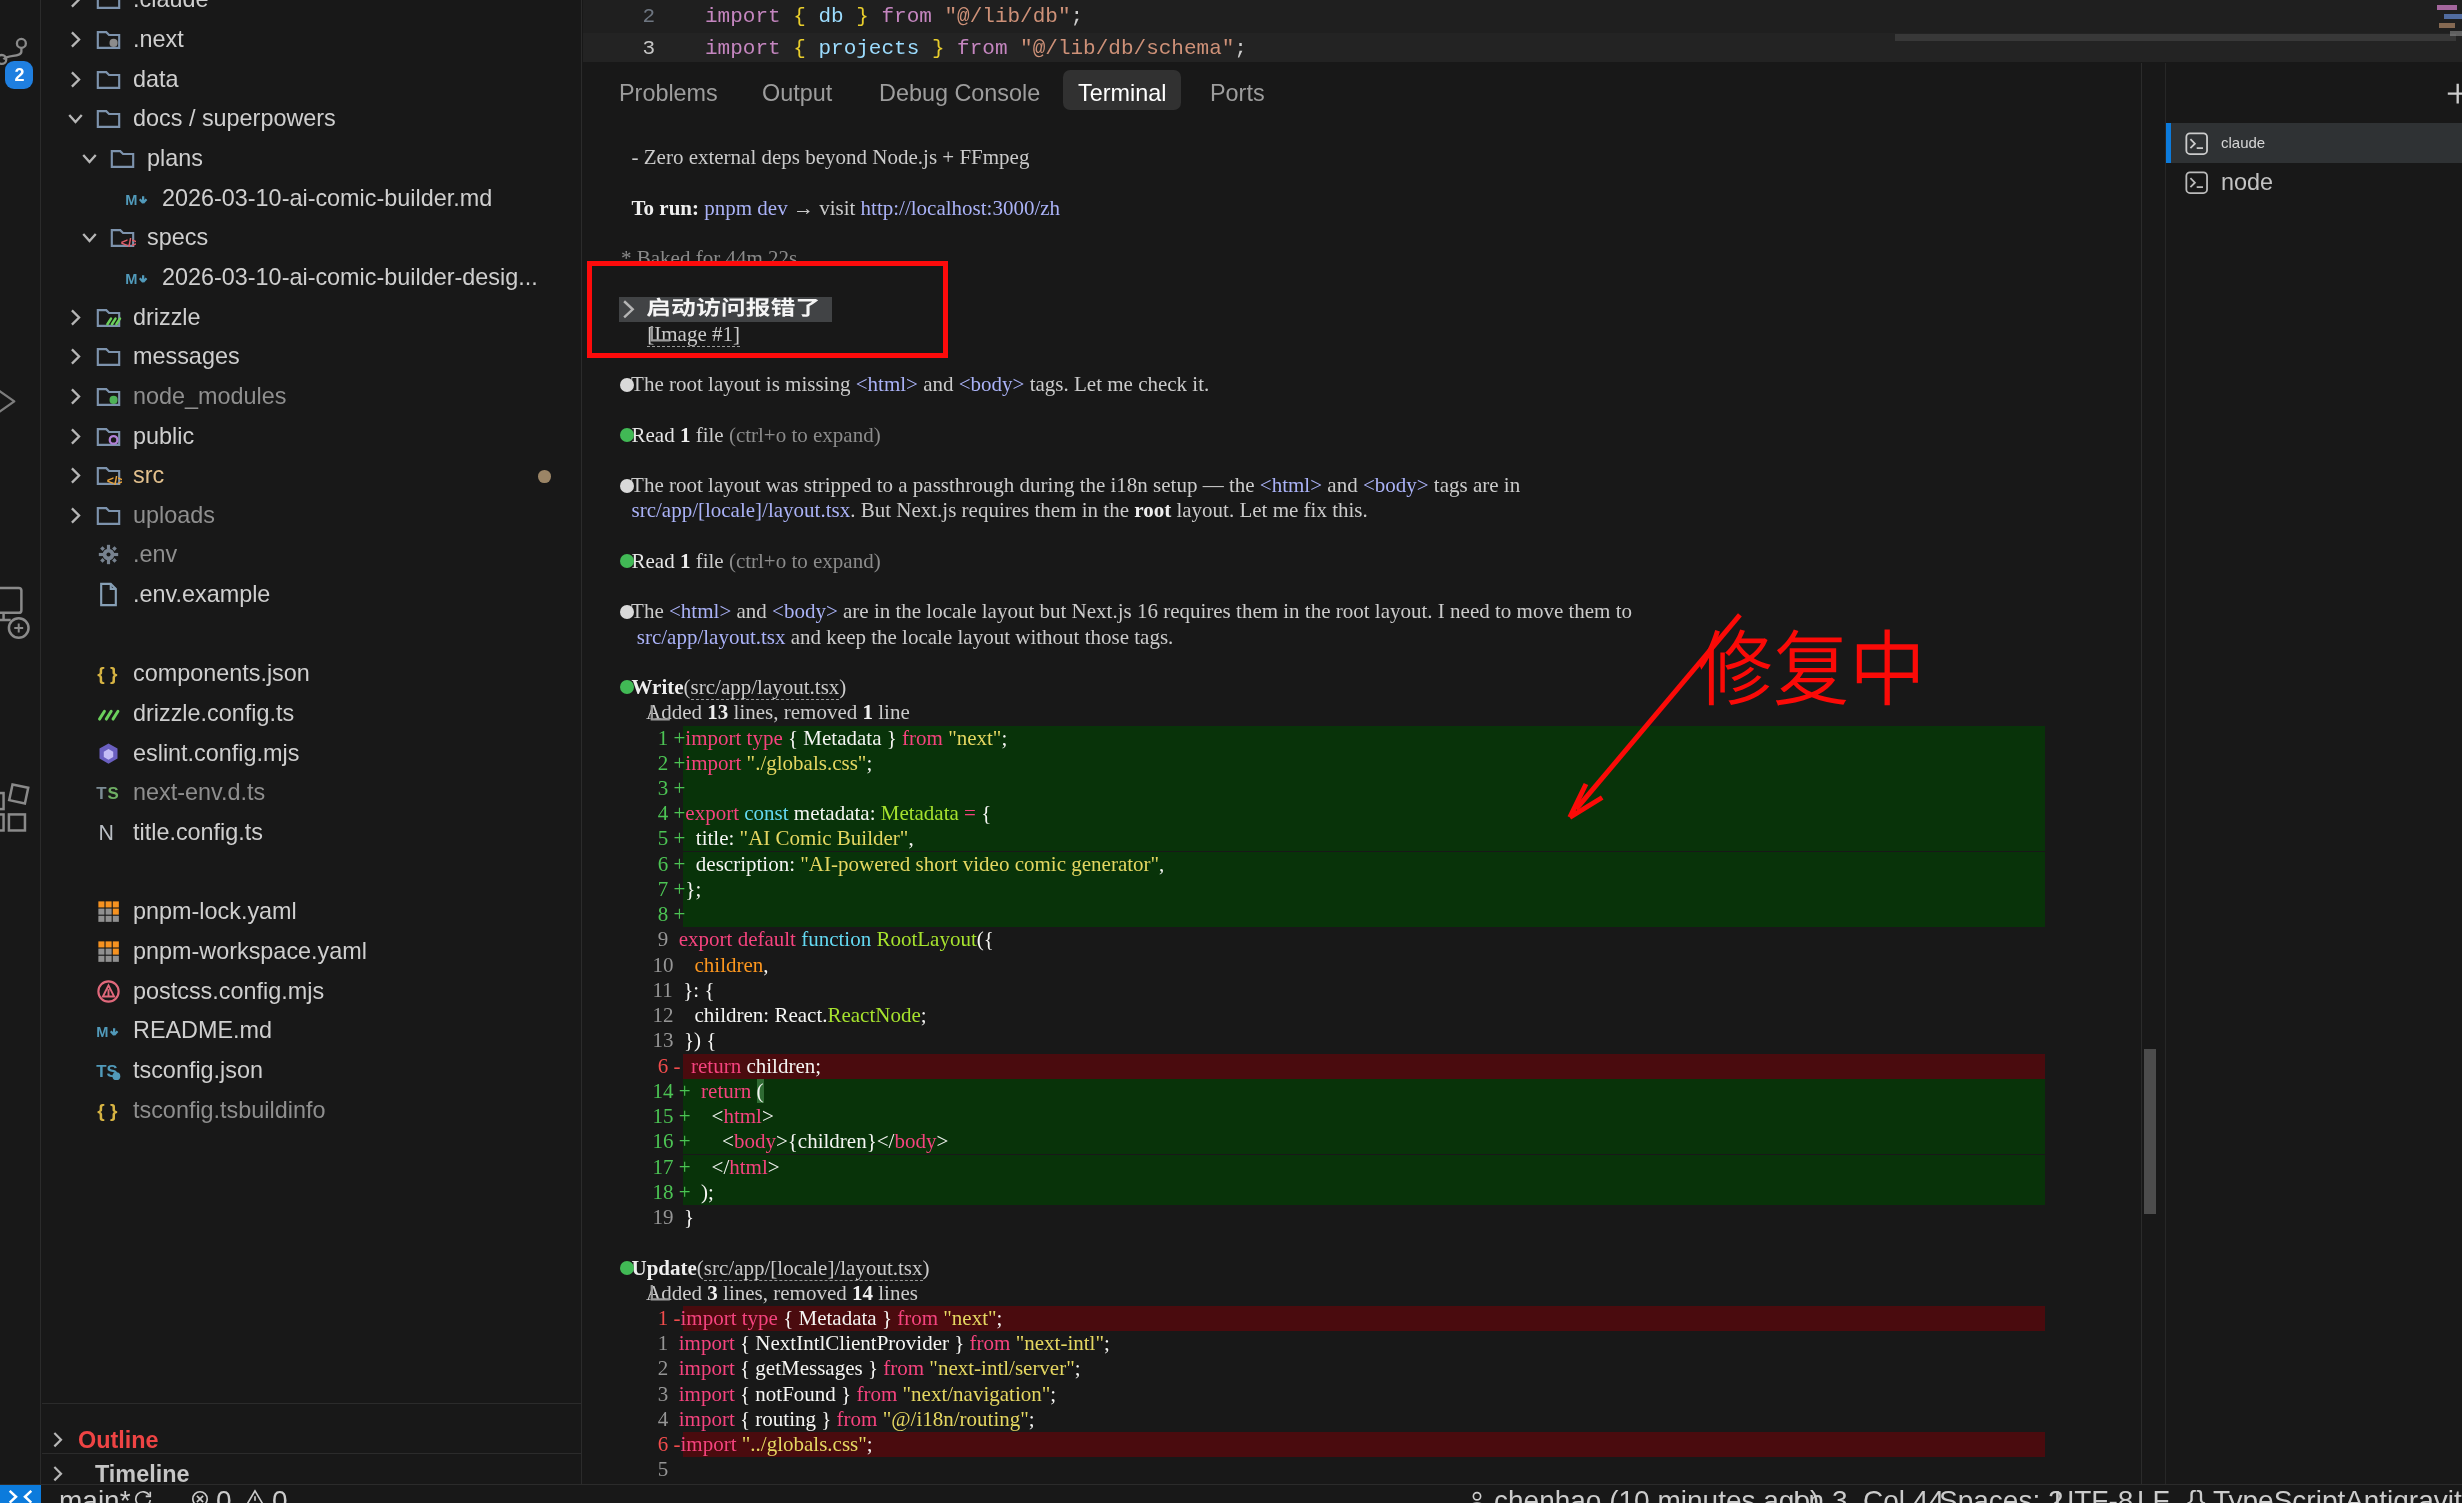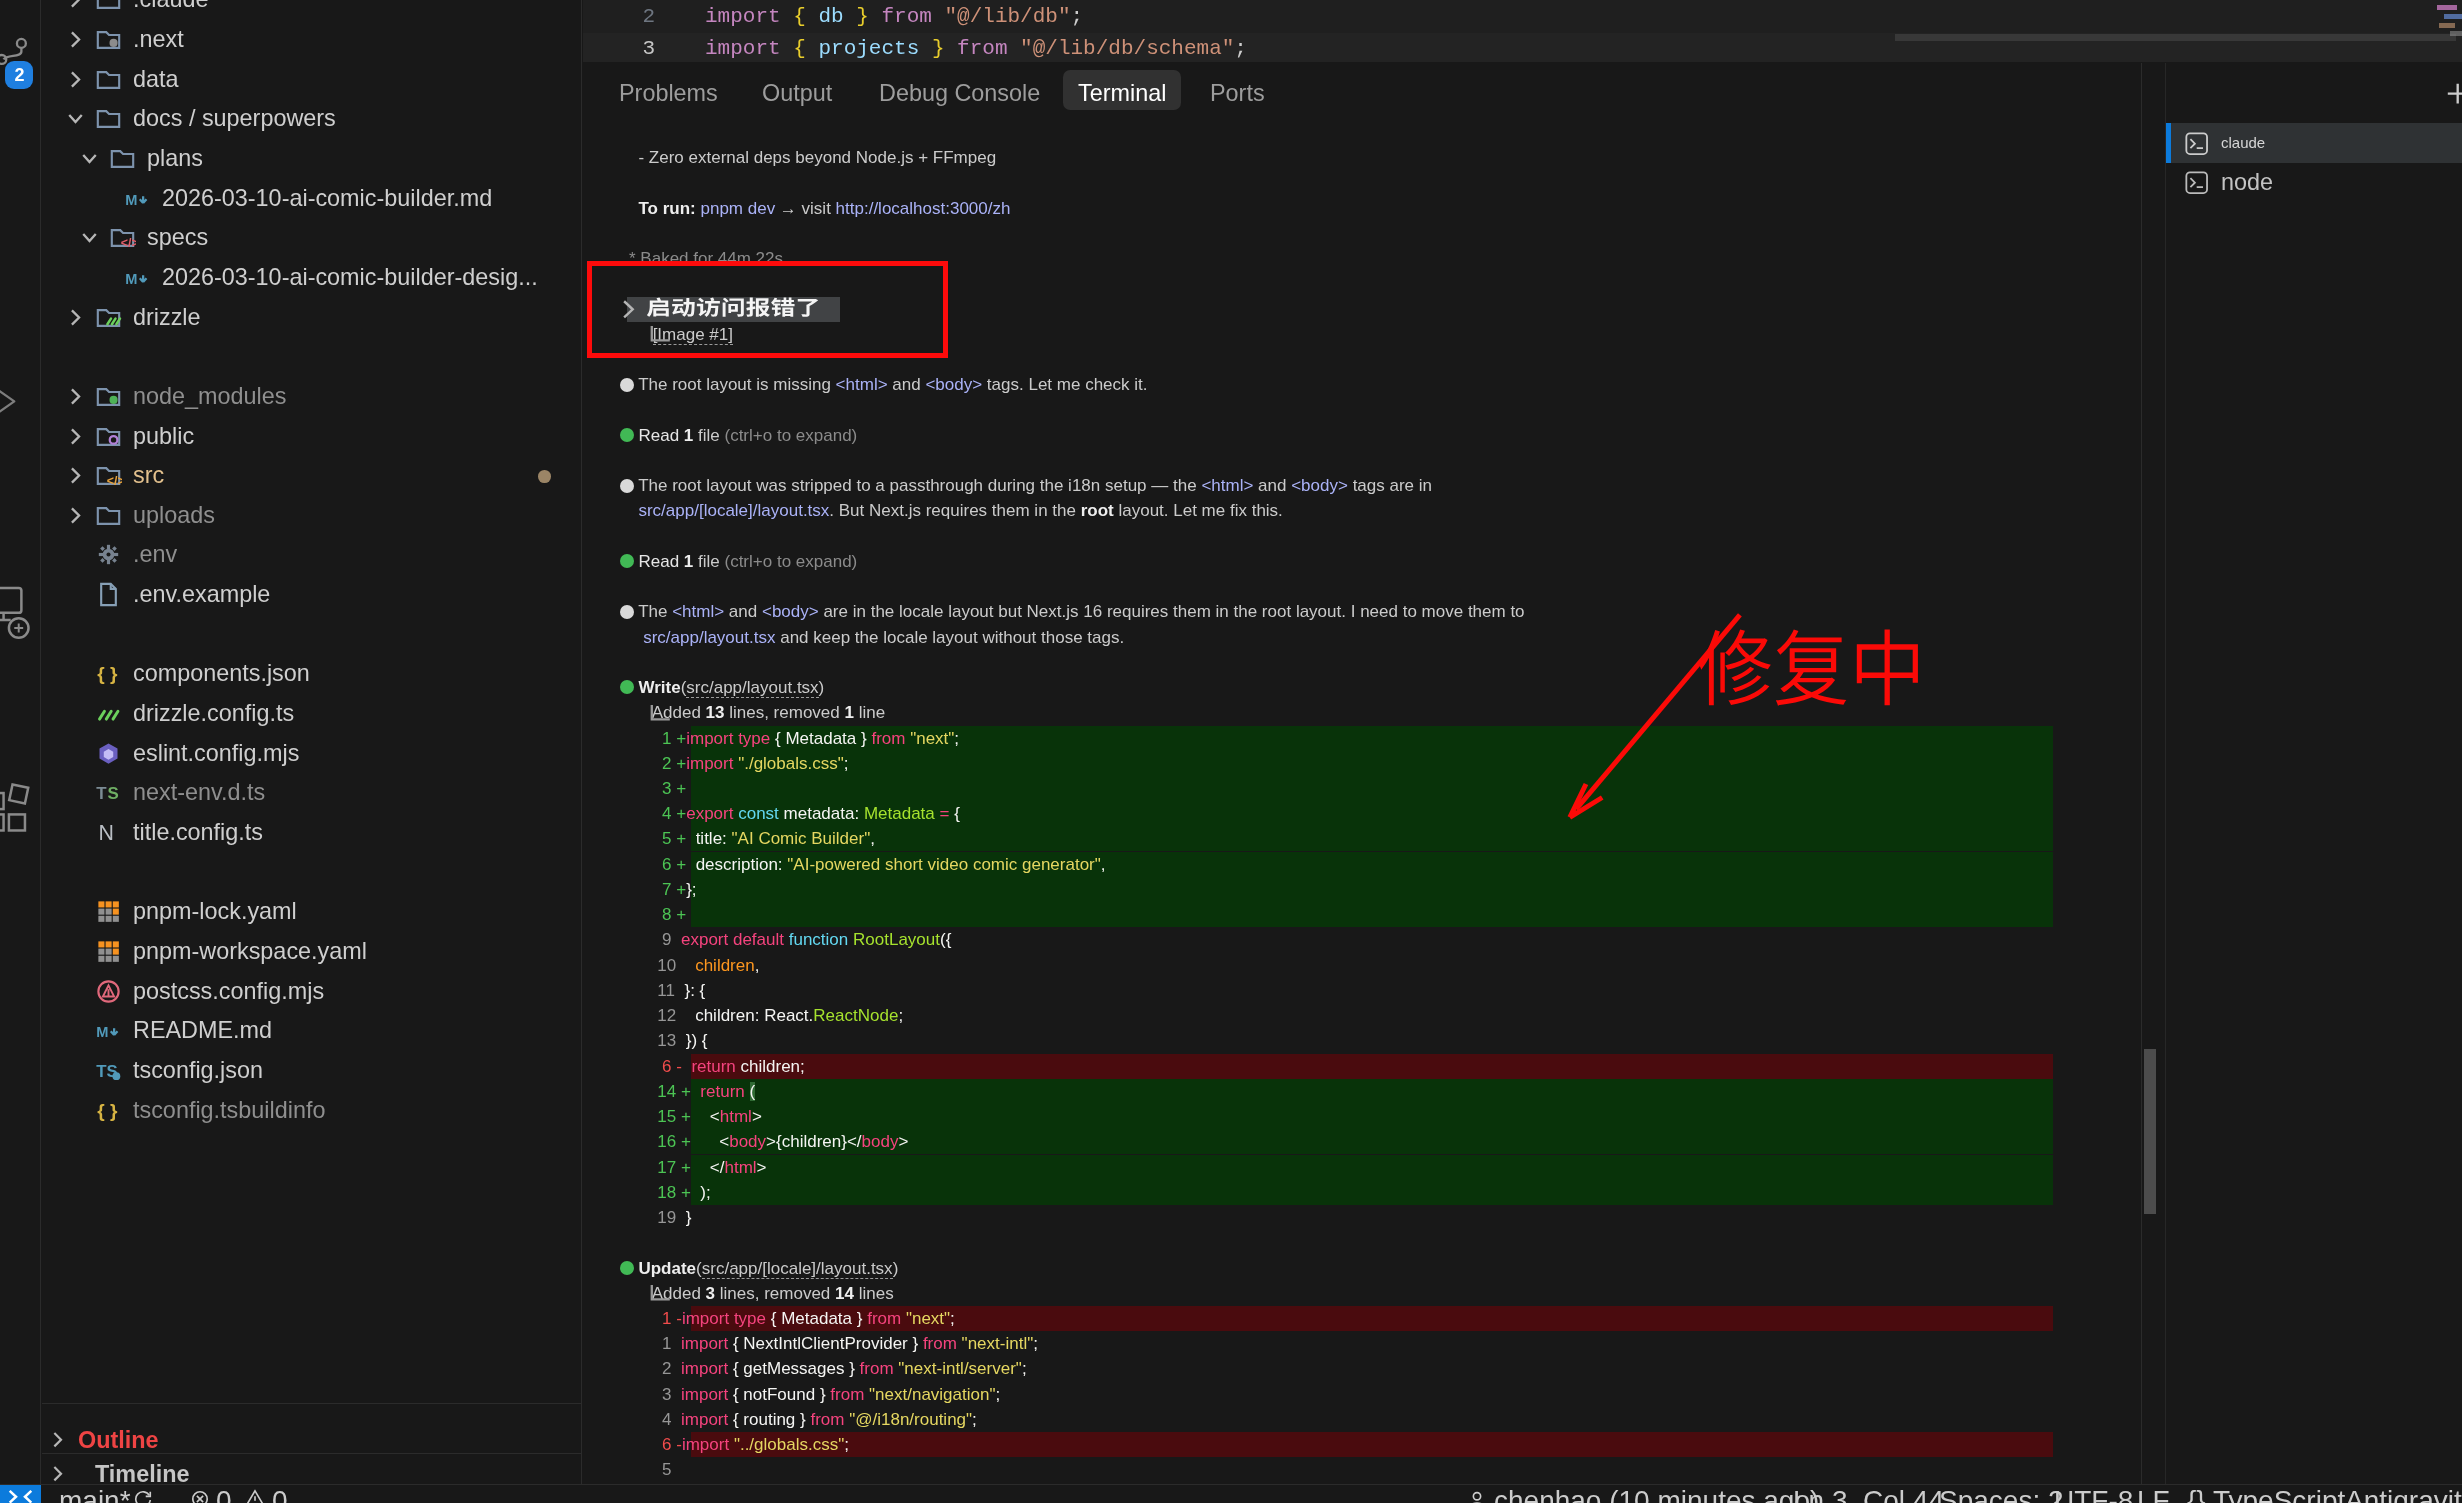--- a/index.html
+++ b/index.html
@@ -16,21 +16,21 @@
 .chev2{width:25px;margin-left:35px}
 .icon{width:27px;height:27px;margin-left:7.2px}
 
 #editor{position:absolute;left:583px;top:0;width:1879px;height:62px;background:#1f1f1f}
 .eline{position:absolute;left:0;height:32px;line-height:32px;font-size:21px;white-space:pre;font-family:"Liberation Mono",monospace}
 .elnum{position:absolute;width:72px;text-align:right;height:32px;line-height:32px;font-size:21px;color:#6e7681;font-family:"Liberation Mono",monospace}
 
 .ptab{position:absolute;top:0;height:63px;line-height:63px;font-size:23.4px;color:#9d9d9d}
 
 #term{position:absolute;left:621px;top:0;width:1532px}
-.tl{position:absolute;left:8px;height:25px;line-height:25px;font-size:17px;white-space:pre;color:#cbcbcb;font-family:Liberation Sans, sans-serif;z-index:0}
+.tl{position:absolute;left:0;height:25px;line-height:25px;font-size:21px;white-space:pre;color:#cbcbcb;font-family:Liberation Serif, serif;z-index:0}
 .tl b{font-weight:bold;color:#eeeeee}
 .bgbar{position:absolute;top:0;height:25px;z-index:-1}
 .k{color:#f5437e}.c{color:#63d8f1}.ty{color:#a6e22e}.o{color:#fd971f}.s{color:#e5d761}.w{color:#f5f5f3}
 .ng{color:#4cc454}.nr{color:#f14c4c}.nx{color:#969696}.dm{color:#8b8b8b}.lk{color:#aab2f7}
 .du{border-bottom:1.8px dashed #9a9a9a}
 .sb{top:1485px;height:18px;overflow:hidden;font-size:28px;line-height:32px;color:#cccccc;white-space:pre}
 
 .ek{color:#c586c0}.ey{color:#e8cd2c}.eb{color:#9cdcfe}.es{color:#ce9178}.ew{color:#cccccc}
 </style></head>
 <body>
@@ -155,20 +155,29 @@
       </svg>
       <svg class="icon" width="27" height="27" viewBox="0 0 24 24">
         <path d="M2.5 5.5 H10 L12.5 8 H21.5 V19.5 H2.5 Z" fill="none" stroke="#7d93ad" stroke-width="1.9"></path>
         <g stroke="#6bd05c" stroke-width="2.2" stroke-linecap="round">
           <path d="M11 18 l3.2 -5"></path>
           <path d="M15 18 l3.2 -5"></path>
           <path d="M19 18 l3.2 -5"></path>
         </g>
       </svg>
       <span class="lbl">drizzle</span>
+    </div>
+<div class="trow" style="top:336px">
+      <svg class="chev" width="25" height="25" viewBox="0 0 28 28">
+        <path d="M10 6 L18 14 L10 22" stroke="#b6b6b6" stroke-width="2.6" fill="none"></path>
+      </svg>
+      <svg class="icon" width="27" height="27" viewBox="0 0 24 24">
+        <path d="M2.5 5.5 H10 L12.5 8 H21.5 V19.5 H2.5 Z" fill="none" stroke="#7d93ad" stroke-width="1.9"></path>
+      </svg>
+      <span class="lbl">messages</span>
     </div>
 <div class="trow" style="top:376px">
       <svg class="chev" width="25" height="25" viewBox="0 0 28 28">
         <path d="M10 6 L18 14 L10 22" stroke="#b6b6b6" stroke-width="2.6" fill="none"></path>
       </svg>
       <svg class="icon" width="27" height="27" viewBox="0 0 24 24">
         <path d="M2.5 5.5 H10 L12.5 8 H21.5 V19.5 H2.5 Z" fill="none" stroke="#7d93ad" stroke-width="1.9"></path>
         <circle cx="16.5" cy="15" r="3.6" fill="#4eb157"></circle>
       </svg>
       <span class="lbl dim">node_modules</span>

